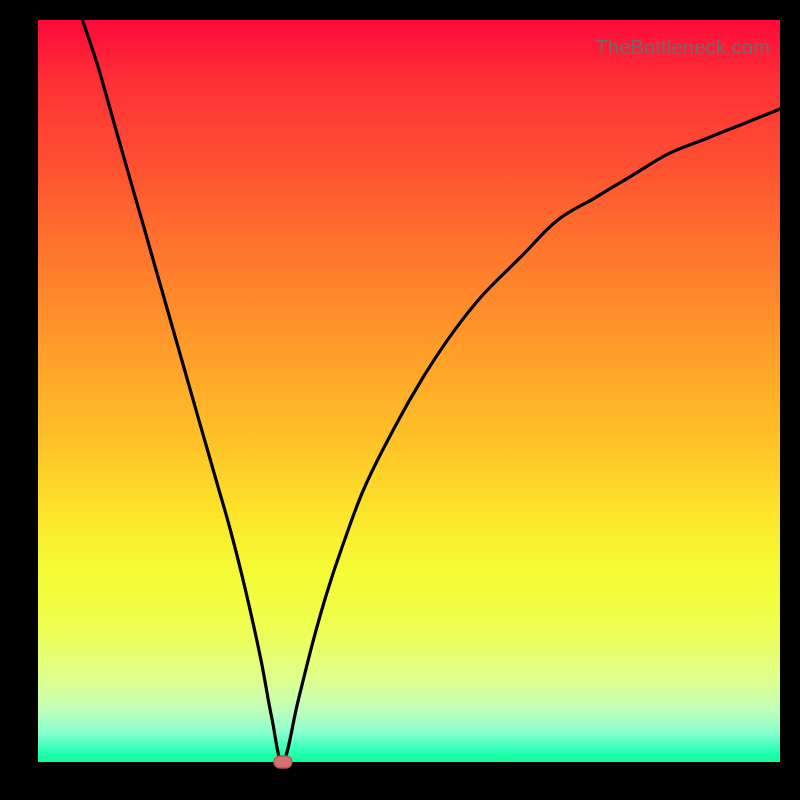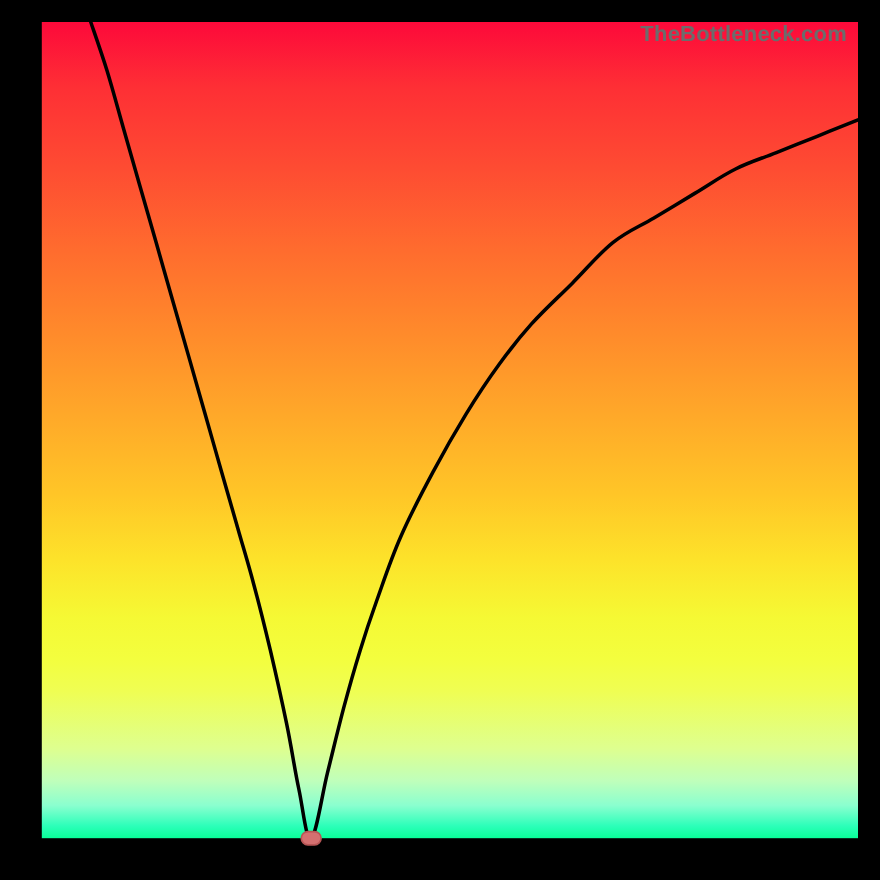--- a/index.html
+++ b/index.html
@@ -38,25 +38,25 @@
       #effe53 82%,
       #deff8f 89%,
       #bfffbb 93%,
       #8affcf 96%,
       #2cffb9 98.5%,
       #09ff99 100%
     );
   }
   .attribution {
     position: absolute;
-    top: 0;
+    top: 16px;
     right: 10px;
     color: #6c6c6c;
     font-size: 20px;
-    font-weight: 700;
+    font-weight: 400;
     letter-spacing: 0.2px;
   }
   .curve-svg {
     position: absolute;
     left: 0;
     top: 0;
     width: 742px;
     height: 742px;
     overflow: visible;
   }

